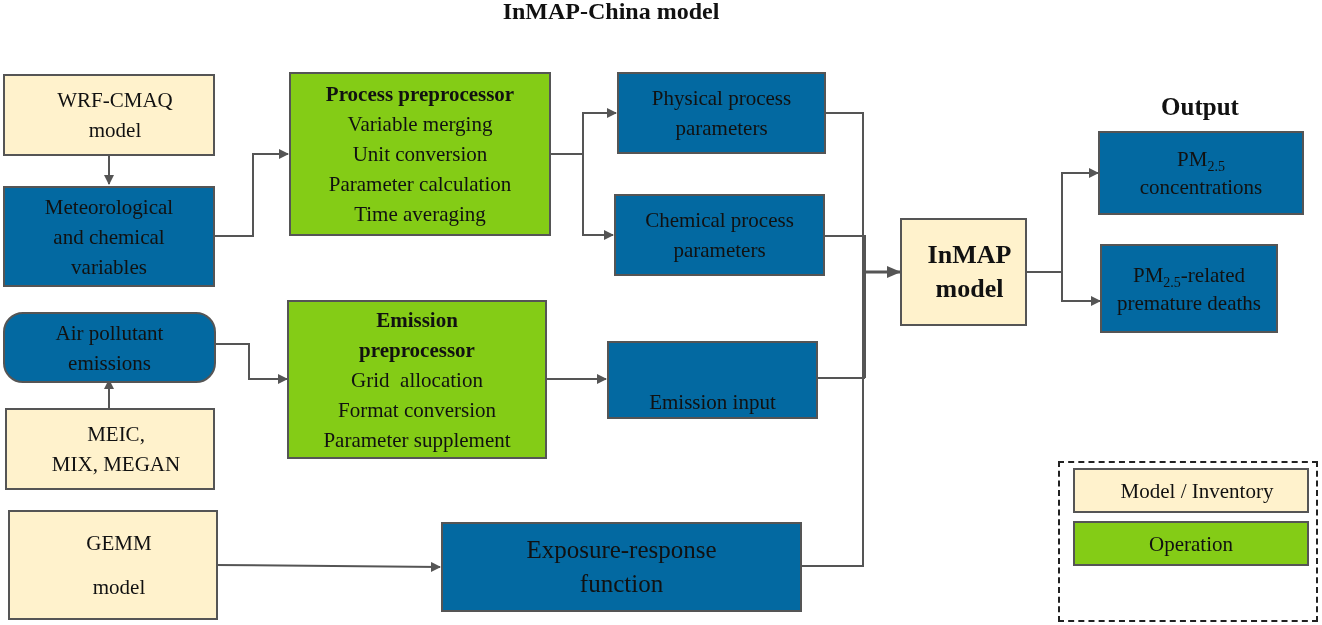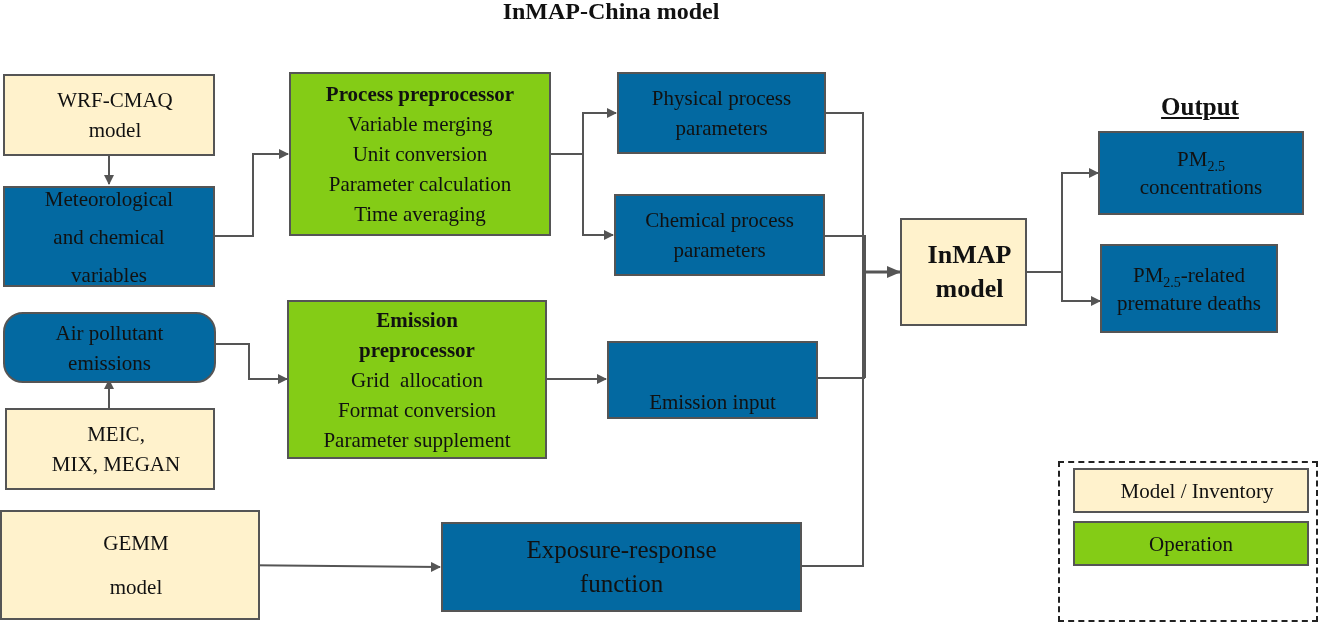--- a/index.html
+++ b/index.html
@@ -8,21 +8,21 @@
   .box { position:absolute; box-sizing:border-box; border:2px solid #555;
          display:flex; flex-direction:column; align-items:center; justify-content:center;
          text-align:center; font-size:21px; line-height:30px; }
   .yellow { background:#fff2cc;padding-left:12px; }
   .blue   { background:#84cc16; }
   .green  { background:#0369a1; }
   .bold   { font-weight:bold; }
   .title { position:absolute; left:0; width:1222px; top:-2px; text-align:center;
            font-weight:bold; font-size:24px; }
   .output-label { position:absolute; left:1100px; width:200px; top:93px; text-align:center;
-           font-weight:bold; font-size:25px;text-decoration:underline; }
+           font-weight:bold; font-size:25px; }
   svg.wires { position:absolute; left:0; top:0; }
   .legend { position:absolute; left:1058px; top:461px; width:260px; height:161px;
             box-sizing:border-box; border:2px dashed #222; }
   sub { font-size:14px; line-height:0; }
 </style>
 </head>
 <body>
 
 <div class="title">InMAP-China model</div>
 <div class="output-label">Output</div>
@@ -54,34 +54,34 @@
     <path d="M1027,272 L1062,272"></path>
     <path d="M1062,272 L1062,173 L1098,173" marker-end="url(#arr)"></path>
     <path d="M1062,272 L1062,301 L1100,301" marker-end="url(#arr)"></path>
   </g>
 </svg>
 
 <div class="box yellow" style="left:3px;top:74px;width:212px;height:82px;">
   <span>WRF-CMAQ</span>
   <span>model</span>
 </div>
-<div class="box green" style="left:3px;top:186px;width:212px;height:101px;gap:8px;">
+<div class="box green" style="left:3px;top:186px;width:212px;height:101px;">
   <span>Meteorological</span>
   <span>and chemical</span>
   <span>variables</span>
 </div>
 <div class="box green" style="left:3px;top:312px;width:213px;height:71px;border-radius:20px;">
   <span>Air pollutant</span>
   <span>emissions</span>
 </div>
 <div class="box yellow" style="left:5px;top:408px;width:210px;height:82px;">
   <span>MEIC,</span>
   <span>MIX, MEGAN</span>
 </div>
-<div class="box yellow" style="left:0px;top:510px;width:260px;height:110px;line-height:44px;">
+<div class="box yellow" style="left:8px;top:510px;width:210px;height:110px;line-height:44px;">
   <span>GEMM</span>
   <span>model</span>
 </div>
 
 <div class="box blue" style="left:289px;top:72px;width:262px;height:164px;">
   <span class="bold">Process preprocessor</span>
   <span>Variable merging</span>
   <span>Unit conversion</span>
   <span>Parameter calculation</span>
   <span>Time averaging</span>

